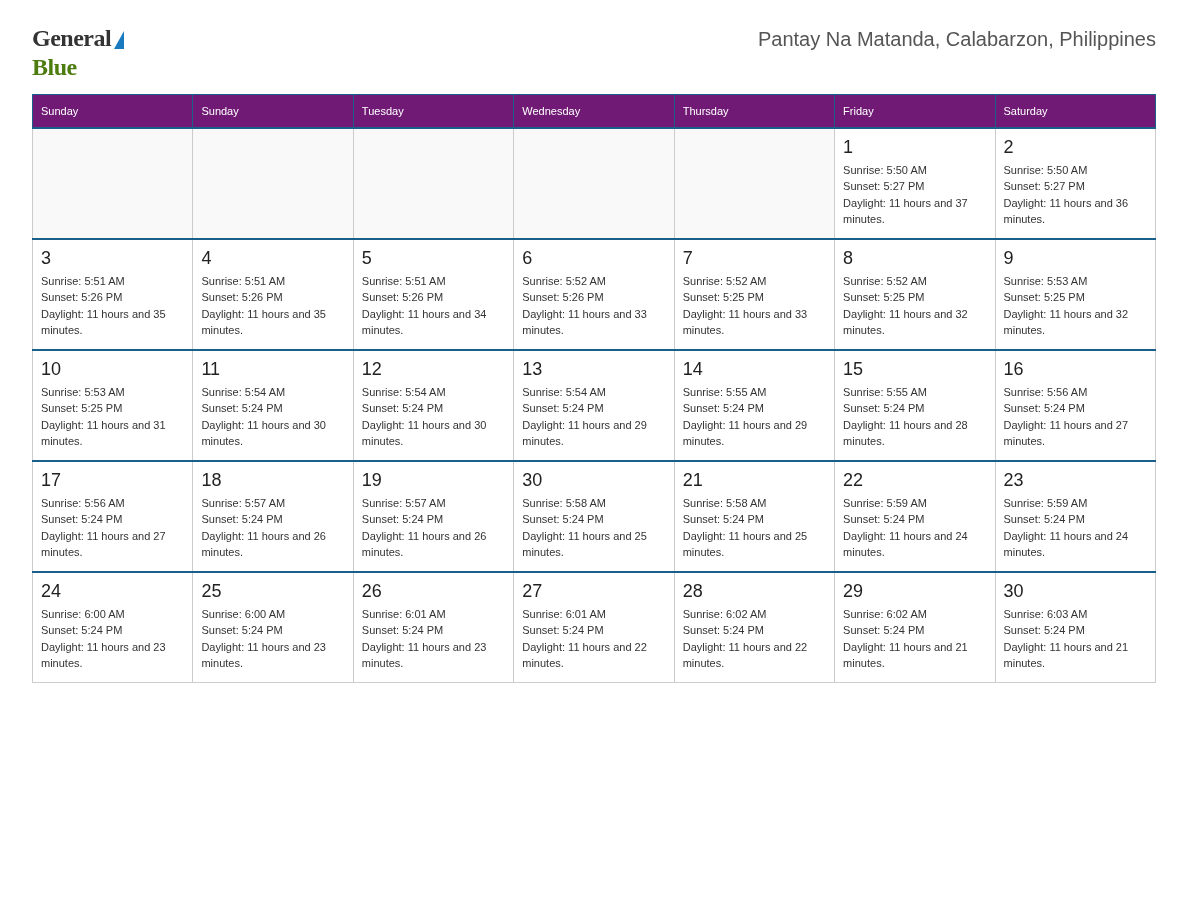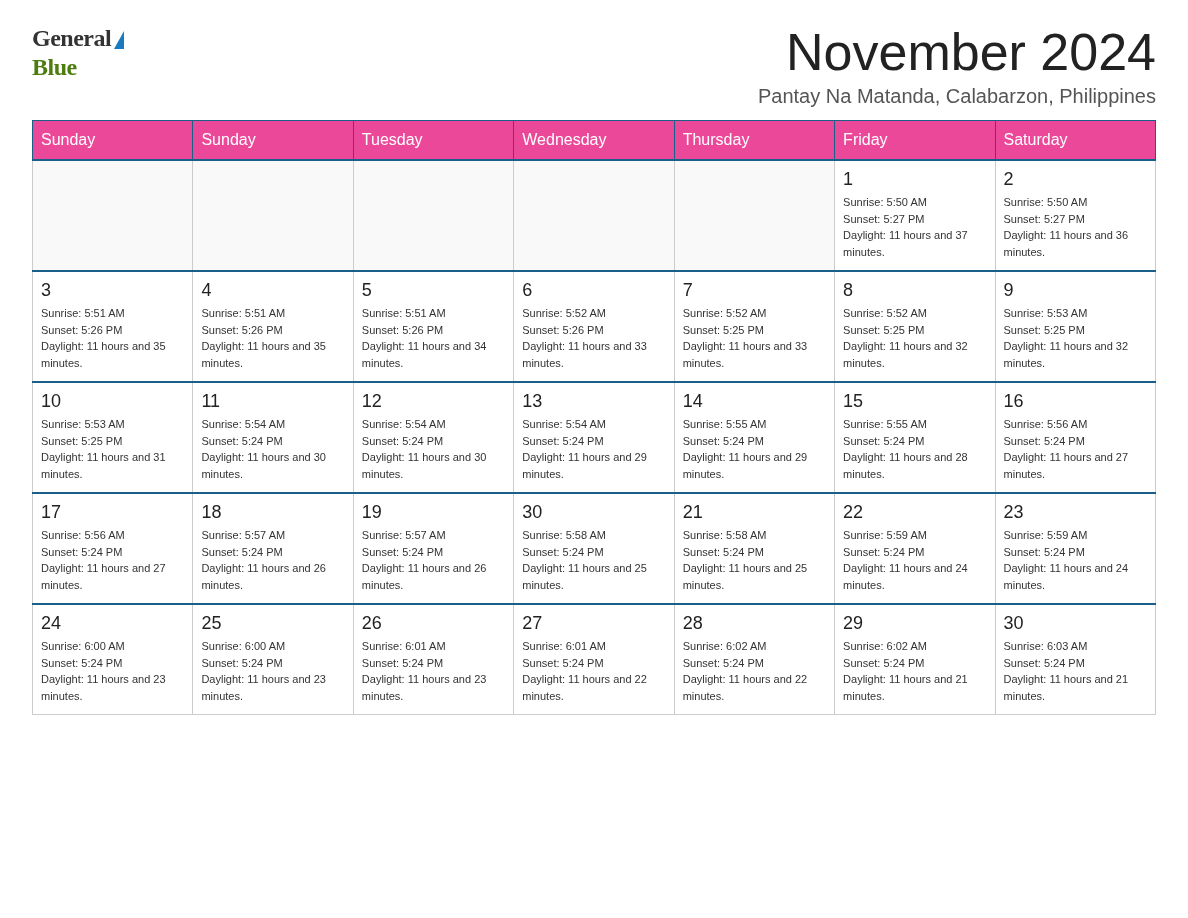--- a/index.html
+++ b/index.html
@@ -36,23 +36,23 @@
       font-size: 20px;
       color: #555;
       margin-top: 4px;
     }
     .calendar {
       width: 100%;
       border-collapse: collapse;
       margin-top: 8px;
     }
     .calendar th {
-      background-color: #ec4899;
+      background-color: #701a75;
       color: #fff;
-      font-size: 16px;
+      font-size: 11px;
       font-weight: normal;
       padding: 10px 8px;
       text-align: left;
       border: 1px solid #1a5e8a;
     }
     .calendar td {
       vertical-align: top;
       padding: 8px 8px 10px 8px;
       border: 1px solid #ccc;
       font-size: 13px;
@@ -91,21 +91,20 @@
 
 <div class="header">
   <div class="logo">
     <div class="logo-row">
       <span style="font-size:24px;font-weight:bold;color:#333;letter-spacing:-0.5px;line-height:1.2;">General</span>
       <span style="display:inline-block;width:0;height:0;border-left:10px solid transparent;border-right:0;border-bottom:18px solid #1a7abf;margin-left:3px;position:relative;top:2px;"></span>
     </div>
     <span style="font-size:24px;font-weight:bold;color:#4d7c0f;letter-spacing:-0.5px;line-height:1.2;">Blue</span>
   </div>
   <div class="title-block">
-    <div class="month-year">November 2024</div>
     <div class="location">Pantay Na Matanda, Calabarzon, Philippines</div>
   </div>
 </div>
 
 <table class="calendar">
   <thead>
     <tr>
       <th>Sunday</th>
       <th>Sunday</th>
       <th>Tuesday</th>

